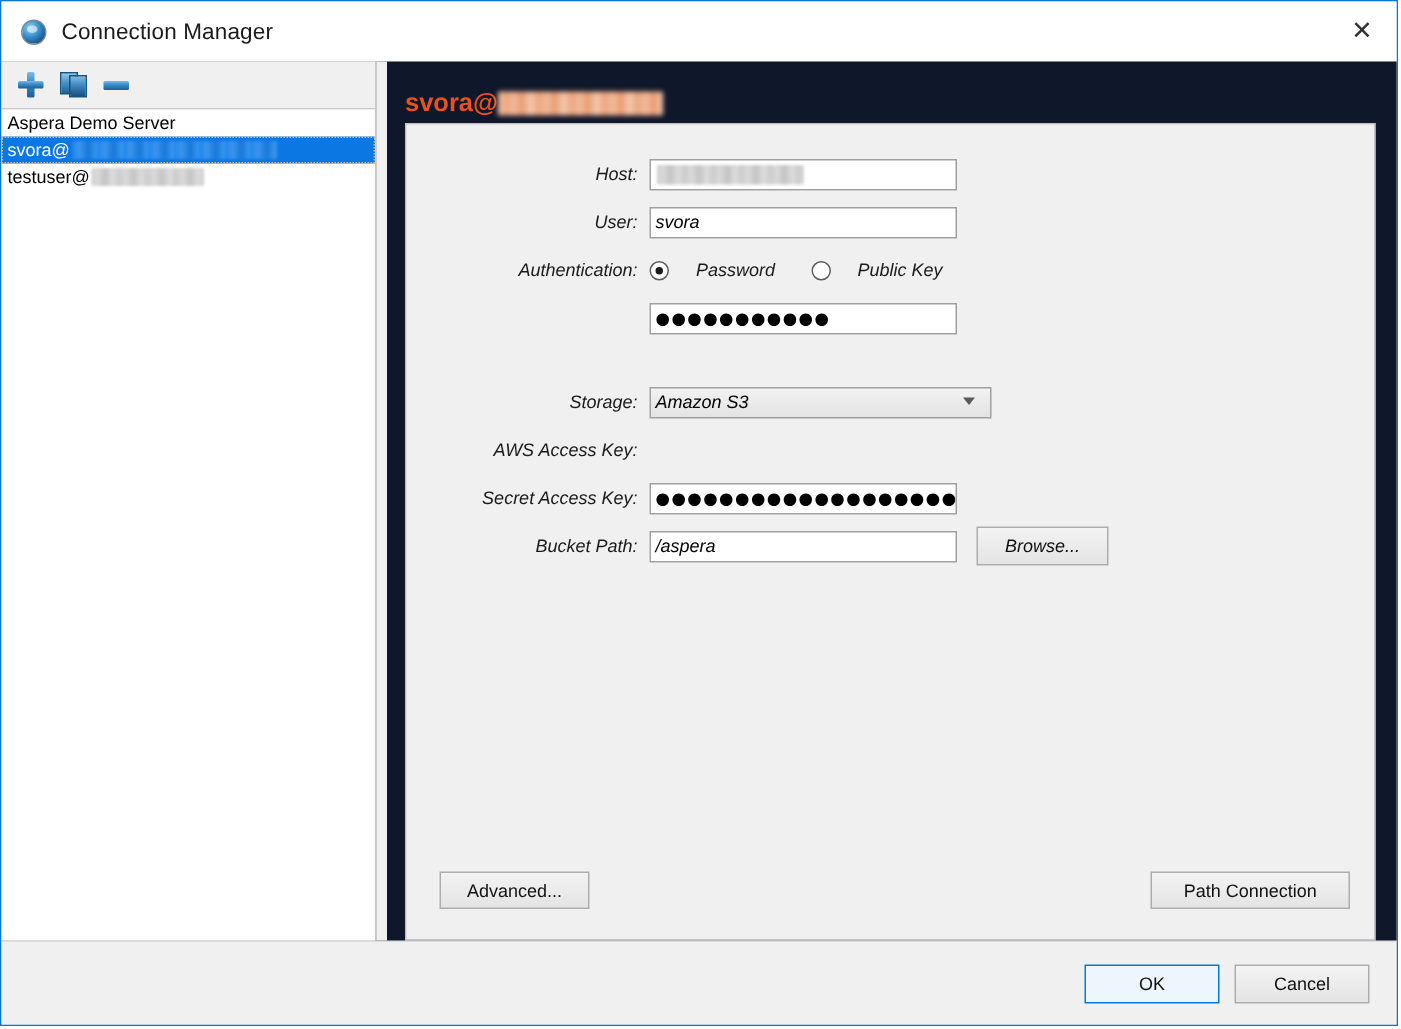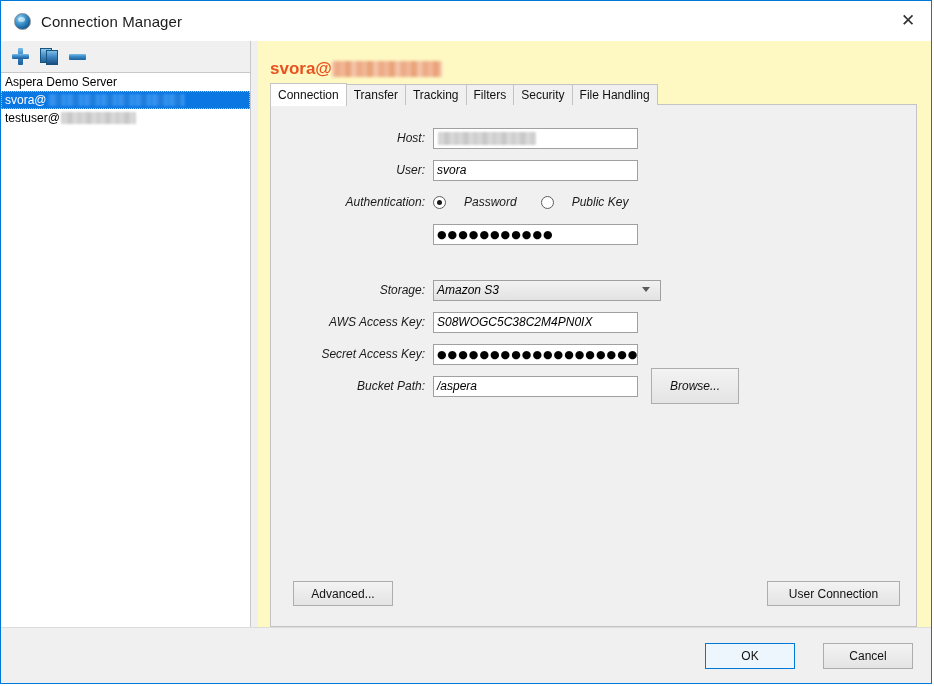--- a/index.html
+++ b/index.html
@@ -66,21 +66,21 @@
     justify-content: center;
     color: #333;
     font-size: 17px;
     line-height: 1;
   }
 
   
   .content {
     flex: 1;
     display: flex;
-    background: #fef9c3;
+    background: #0f172a;
     min-height: 0;
     padding: 0;
     position: relative;
   }
 
   
   .left-pane {
     width: 250px;
     flex: none;
     display: flex;
@@ -354,21 +354,21 @@
     color: #111;
     height: 23px;
     padding: 0 12px;
     box-sizing: border-box;
     display: inline-flex;
     align-items: center;
     justify-content: center;
     white-space: nowrap;
     font-family: "Liberation Sans", sans-serif;
   }
-  .btn-browse { height: 36px; margin-left: 13px; width: 88px; padding: 0; }
+  .btn-browse { height: 26px; margin-left: 13px; width: 88px; padding: 0; }
 
   .spacer-row { height: 24px; }
 
   
   .panel-buttons {
     position: absolute;
     left: 22px; right: 16px;
     bottom: 20px;
     display: flex;
     justify-content: space-between;
@@ -379,21 +379,21 @@
   
   .footer {
     height: 56px;
     flex: none;
     border-top: 1px solid #dcdcdc;
     background: #f0f0f0;
     display: flex;
     align-items: center;
     justify-content: flex-end;
     padding-right: 18px;
-    gap: 28px;
+    gap: 10px;
     box-sizing: border-box;
   }
   .btn-ok {
     width: 90px; height: 26px;
     border: 1px solid #0078d7;
     background: #eef6fd;
   }
   .btn-cancel { width: 90px; height: 26px; }
 </style>
 </head>
@@ -435,28 +435,20 @@
 
     <div class="splitter"></div>
 
     <div class="right-pane">
 
       <div class="conn-title">
         <span>svora@</span>
         <span class="redact" id="title-redact" style="width: 110px;"></span>
       </div>
 
-      <div class="tabbar" id="tabbar">
-          <div class="tab active">Connection</div>
-          <div class="tab">Transfer</div>
-          <div class="tab">Tracking</div>
-          <div class="tab">Filters</div>
-          <div class="tab">Security</div>
-          <div class="tab">File Handling</div>
-        </div>
 
       <div class="tabpanel">
         <div class="form">
 
           <div class="row">
             <div class="lbl">Host:</div>
             <div class="fld">
               <span class="redact" id="host-redact" style="width: 98px;"></span>
             </div>
           </div>
@@ -490,39 +482,38 @@
           <div class="row">
             <div class="lbl">Storage:</div>
             <div class="combo">
               <span>Amazon S3</span>
               <span class="chev"></span>
             </div>
           </div>
 
           <div class="row">
             <div class="lbl">AWS Access Key:</div>
-            <div class="fld">S08WOGC5C38C2M4PN0IX</div>
           </div>
 
           <div class="row">
             <div class="lbl">Secret Access Key:</div>
             <div class="fld dots">●●●●●●●●●●●●●●●●●●●●●●●●●●●●</div>
           </div>
 
           <div class="row">
             <div class="lbl">Bucket Path:</div>
             <div class="fld">/aspera</div>
             <div class="btn btn-browse">Browse...</div>
           </div>
 
         </div>
 
         <div class="panel-buttons">
           <div class="btn btn-advanced">Advanced...</div>
-          <div class="btn btn-test">User Connection</div>
+          <div class="btn btn-test">Path Connection</div>
         </div>
       </div>
     </div>
   </div>
 
   <div class="footer">
     <div class="btn btn-ok">OK</div>
     <div class="btn btn-cancel">Cancel</div>
   </div>
 

